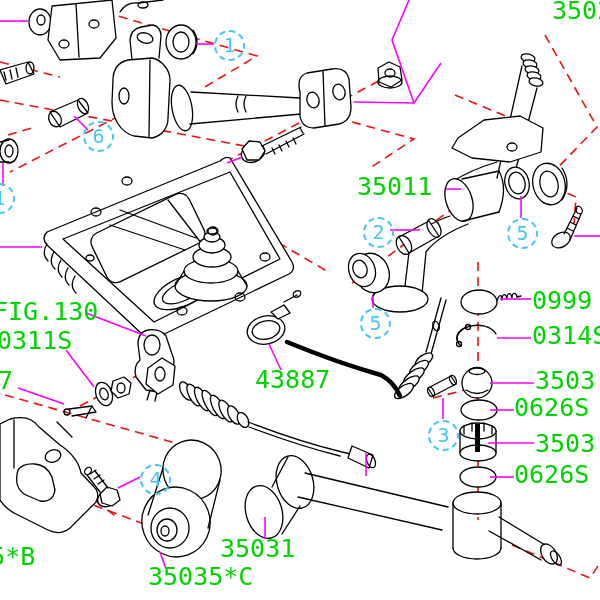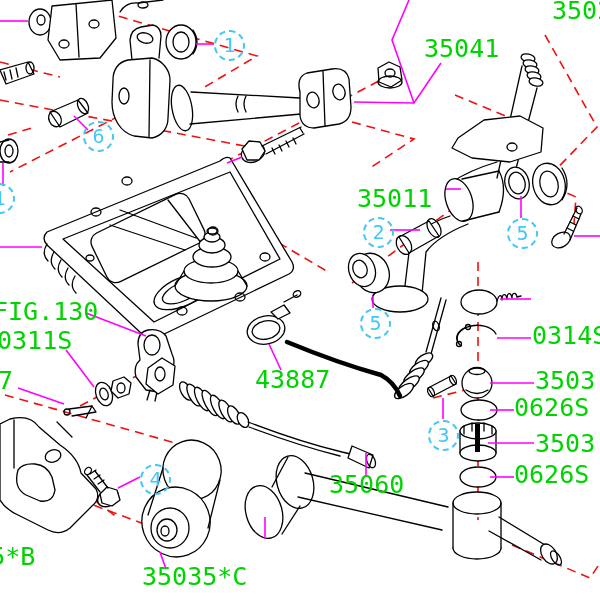--- a/index.html
+++ b/index.html
@@ -349,29 +349,29 @@
       <polyline points="490,477 514,477"></polyline>
       <polyline points="574,236 600,236"></polyline>
       <polyline points="140,477 118,488"></polyline>
       <polyline points="366,453 366,476"></polyline>
       <polyline points="265,517 265,539"></polyline>
       <polyline points="160,552 166,569"></polyline>
     </g>
   </svg>
 
   <div class="plabel" style="left:552px;top:-2px">3502</div>
-  <div class="plabel" style="left:424px;top:36px">35041</div>
-  <div class="plabel" style="left:357px;top:186px">35011</div>
+  <div class="plabel" style="left:357px;top:174px">35011</div>
   <div class="plabel" style="left:-7px;top:299px">FIG.130</div>
   <div class="plabel" style="left:-3px;top:328px">0311S</div>
   <div class="plabel" style="left:-2px;top:368px">7</div>
   <div class="plabel" style="left:255px;top:367px">43887</div>
-  <div class="plabel" style="left:329px;top:472px">35060</div>
-  <div class="plabel" style="left:142px;top:564px">35035*C</div>
+  <div class="plabel" style="left:220px;top:536px">35031</div>
+  <div class="plabel" style="left:148px;top:564px">35035*C</div>
   <div class="plabel" style="left:-70px;top:544px">35035*B</div>
+  <div class="plabel" style="left:532px;top:288px">0999</div>
   <div class="plabel" style="left:532px;top:323px">0314S</div>
   <div class="plabel" style="left:535px;top:368px">3503</div>
   <div class="plabel" style="left:514px;top:395px">0626S</div>
   <div class="plabel" style="left:535px;top:431px">3503</div>
   <div class="plabel" style="left:514px;top:462px">0626S</div>
 
   <div class="callout" style="left:214px;top:30px">1</div>
   <div class="callout" style="left:83px;top:121px">6</div>
   <div class="callout" style="left:-16px;top:183px">1</div>
   <div class="callout" style="left:363px;top:217px">2</div>

